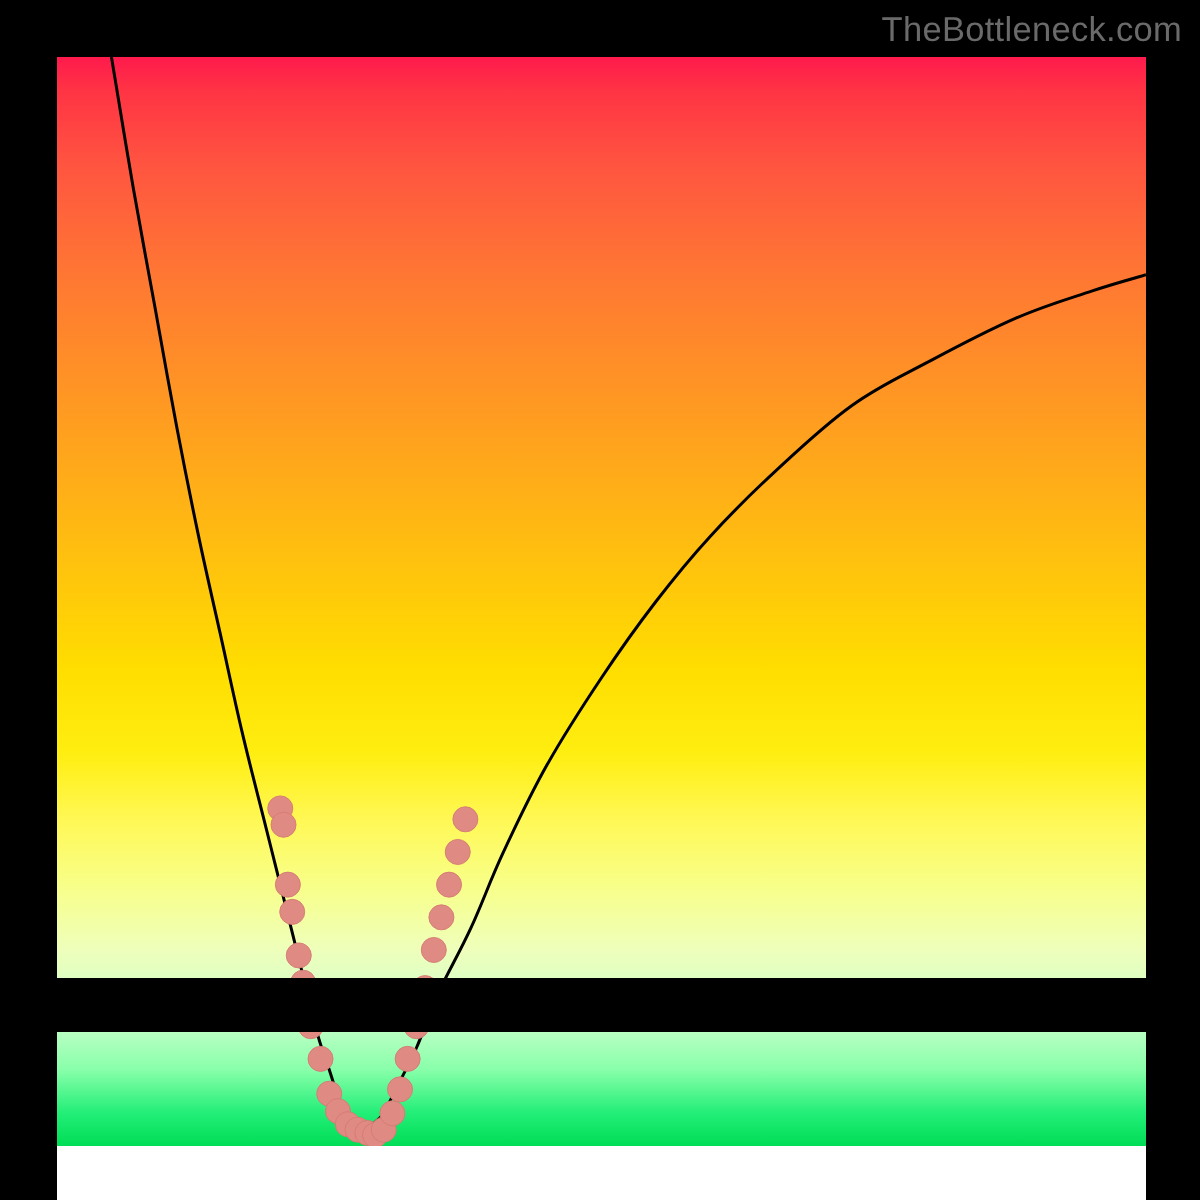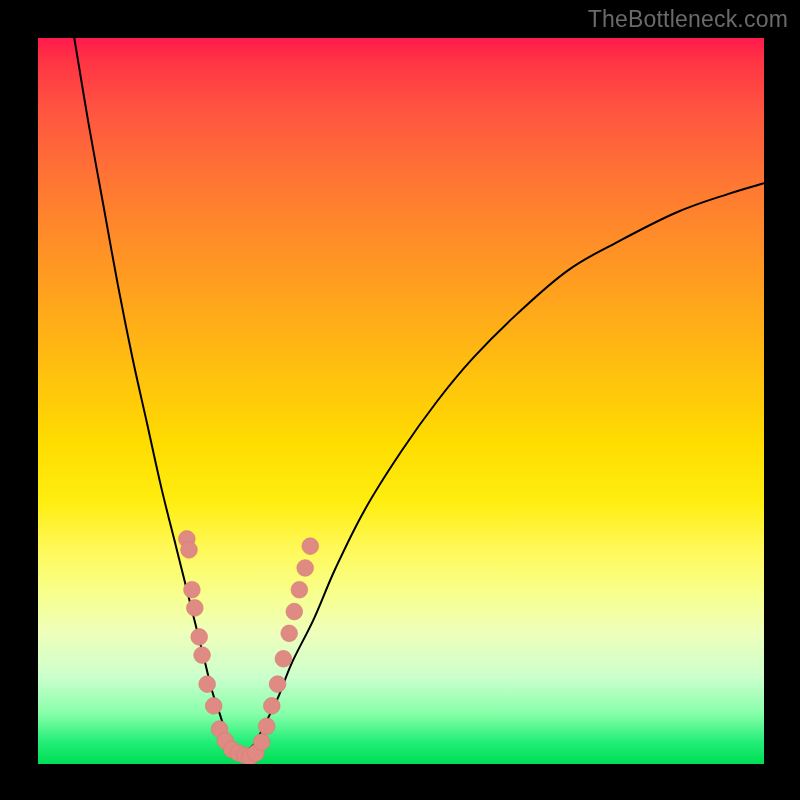--- a/index.html
+++ b/index.html
@@ -1,17 +1,17 @@
 <!DOCTYPE html>
 <html><head>
   <meta charset="utf-8">
   <style>
     * { margin: 0; padding: 0; box-sizing: border-box; }
     body { width: 800px; height: 800px; overflow: hidden; position: relative; font-family: Arial, sans-serif; }
-    .container { width: 800px; height: 800px; position: relative; background: #000000; }
+    .container { width: 800px; height: 688px; position: relative; background: #000000; }
     .frame-top { position: absolute; top: 0; left: 0; width: 800px; height: 38px; background: #000; z-index: 10; }
     .frame-left { position: absolute; top: 0; left: 0; width: 38px; height: 800px; background: #000; z-index: 10; }
     .frame-right { position: absolute; top: 0; right: 0; width: 36px; height: 800px; background: #000; z-index: 10; }
     .frame-bottom { position: absolute; bottom: 0; left: 0; width: 800px; height: 36px; background: #000; z-index: 10; }
     .plot-area {
       position: absolute;
       top: 38px;
       left: 38px;
       width: 726px;
       height: 726px;

